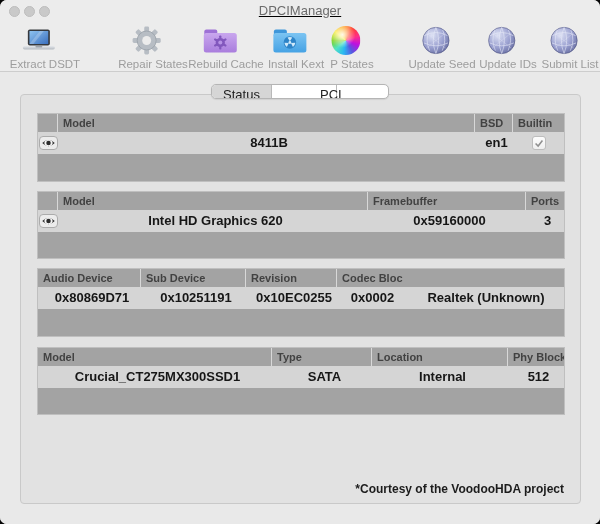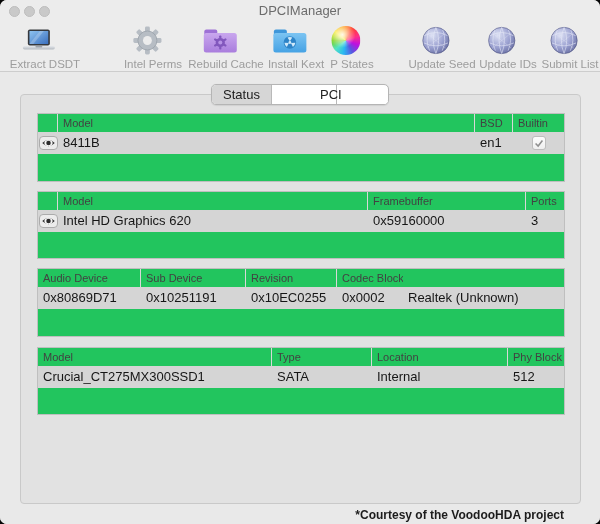--- a/index.html
+++ b/index.html
@@ -1,64 +1,64 @@
 <!DOCTYPE html>
 <html><head>
 <meta charset="utf-8">
 <style>
   * { margin:0; padding:0; box-sizing:border-box; }
   html,body { width:600px; height:524px; background:#060606; font-family:"Liberation Sans","DejaVu Sans",sans-serif; }
   .window { position:relative; width:600px; height:524px; border-radius:7px; overflow:hidden; background:#e9e9e9; }
 
   
   .header { position:absolute; top:0; left:0; right:0; height:72px; background:#ececec; border-bottom:1px solid #cdcdcd; }
-  .titlebar { position:relative; height:22px; }
+  .titlebar { position:relative; height:22px;text-decoration:underline; }
   .traffic { position:absolute; top:6px; width:11px; height:11px; border-radius:50%; background:#c9c9c9; border:1px solid #bcbcbc; }
   .tl-close { left:9px; } .tl-min { left:24px; } .tl-zoom { left:39px; }
   .win-title { text-align:center; font-size:13px; line-height:22px; color:#6c6c6c; }
 
   .toolbar { position:relative; height:49px; }
   .tb-item { position:absolute; top:2px; transform:translateX(-50%); display:flex; flex-direction:column; align-items:center; cursor:default; }
   .tb-icon { height:33px; display:flex; align-items:center; justify-content:center; }
   .tb-label { font-size:11.5px; color:#9d9d9d; white-space:nowrap; margin-top:1px;padding-left:12px; }
 
   .wheel { width:29px; height:29px; border-radius:50%;
     background: radial-gradient(circle at 38% 30%, rgba(255,255,255,.9), rgba(255,255,255,0) 48%),
       conic-gradient(from -90deg, #7ed321, #f8e71c, #ff9500, #ff3b30, #ff2d87, #bd10e0, #5a55e0, #29b6f2, #50e3c2, #7ed321); }
 
   
   .content { position:absolute; top:73px; left:0; right:0; bottom:0; background:#e9e9e9; }
   .tabbox { position:absolute; left:20px; top:21px; width:561px; height:410px; background:#e2e2e2; border:1px solid #c9c9c9; border-radius:4px; }
 
-  .segmented { position:absolute; left:50%; top:11px; transform:translateX(-50%); display:flex; height:21px; border:1px solid #b5b5b5; border-radius:5px; overflow:hidden; background:#fff; z-index:6; box-shadow:0 .5px 1px rgba(0,0,0,.08); }
+  .segmented { position:absolute; left:50%; top:11px; transform:translateX(-50%); display:flex; height:15px; border:1px solid #b5b5b5; border-radius:5px; overflow:hidden; background:#fff; z-index:6; box-shadow:0 .5px 1px rgba(0,0,0,.08); }
   .seg { font-size:13px; color:#202020; line-height:19px; text-align:center; background:#fff; border-right:1px solid #b9b9b9; cursor:default; }
   .seg:last-child { border-right:none; }
   .seg.sel { background:#d6d6d6; }
   .seg-status { width:60px; } .seg-pci { width:65px;padding-left:48px; } .seg-misc { width:51px;margin-top:16px; }
 
   
-  .table { position:absolute; left:37px; width:528px; background:#22c55e; border:1px solid #bfbfbf; z-index:3; }
+  .table { position:absolute; left:37px; width:528px; background:#a3a3a3; border:1px solid #bfbfbf; z-index:3;font-weight:bold; }
   .t1 { top:40px; height:69px; } .t2 { top:118px; height:68px; } .t3 { top:195px; height:69px; } .t4 { top:274px; height:68px; }
   .thead, .trow { display:grid; }
   .g-net { grid-template-columns:20px 1fr 38px 51px; }
   .g-gfx { grid-template-columns:20px 1fr 158px 38px; }
   .g-aud { grid-template-columns:103px 105px 91px 66px 1fr; }
   .g-sto { grid-template-columns:234px 100px 136px 1fr; }
   .thead { height:18px; }
   .hcell { font-size:11px; color:#424242; line-height:18px; padding-left:5px; border-right:1px solid #d8d8d8; white-space:nowrap; overflow:hidden; }
   .hcell:last-child { border-right:none; }
   .trow { height:22px; background:#d5d5d5; cursor:default; }
-  .tcell { font-size:13px; color:#161616; line-height:22px; padding-left:5px; white-space:nowrap; overflow:hidden; }
+  .tcell { font-size:13px; color:#161616; line-height:22px; padding-left:5px; white-space:nowrap; overflow:hidden;text-align:center; }
   .ccell { display:flex; align-items:center; justify-content:center; }
 
   .eye-btn { display:inline-flex; align-items:center; justify-content:center; width:19px; height:14px; background:rgba(255,255,255,.55); border:1px solid #ababab; border-radius:4px; cursor:default; }
 
   .checkbox { width:14px; height:14px; border:1px solid #bdbdbd; border-radius:3px; background:linear-gradient(#fdfdfd,#efefef); display:flex; align-items:center; justify-content:center; cursor:default; }
 
-  .footer-note { position:absolute; right:36px; top:409px; font-size:12px; font-weight:bold; color:#1c1c1c; z-index:4;margin-top:26px; }
+  .footer-note { position:absolute; right:36px; top:409px; font-size:12px; font-weight:bold; color:#1c1c1c; z-index:4; }
 </style>
 </head>
 <body>
 
 <div class="window">
 
   <svg width="0" height="0" style="position:absolute" aria-hidden="true">
     <defs>
       <linearGradient id="scrG" x1="0" y1="0" x2="1" y2="1">
         <stop offset="0" stop-color="#8fc3f0"></stop>
@@ -117,21 +117,21 @@
               <rect x="13.5" y="1.5" width="5" height="8" rx="1.5" transform="rotate(135 16 16)"></rect>
               <rect x="13.5" y="1.5" width="5" height="8" rx="1.5" transform="rotate(180 16 16)"></rect>
               <rect x="13.5" y="1.5" width="5" height="8" rx="1.5" transform="rotate(225 16 16)"></rect>
               <rect x="13.5" y="1.5" width="5" height="8" rx="1.5" transform="rotate(270 16 16)"></rect>
               <rect x="13.5" y="1.5" width="5" height="8" rx="1.5" transform="rotate(315 16 16)"></rect>
             </g>
             <circle cx="16" cy="16" r="9.8" fill="#b7bdc4" stroke="#989fa7" stroke-width="0.8"></circle>
             <circle cx="16" cy="16" r="4.6" fill="#ececec"></circle>
           </svg>
         </span>
-        <span class="tb-label">Intel Perms</span>
+        <span class="tb-label">Repair States</span>
       </div>
 
       <div class="tb-item" style="left:220px">
         <span class="tb-icon">
           <svg width="36" height="28" viewBox="0 0 36 28">
             <rect x="2" y="2.5" width="13" height="8" rx="2" fill="#9e71d6"></rect>
             <rect x="1.5" y="6" width="33" height="19.5" rx="2.5" fill="url(#pfolG)"></rect>
             <g fill="#8257bd">
               <rect x="16.9" y="8.5" width="2.2" height="3.4" rx="0.8"></rect>
               <rect x="16.9" y="8.5" width="2.2" height="3.4" rx="0.8" transform="rotate(60 18 15.5)"></rect>

